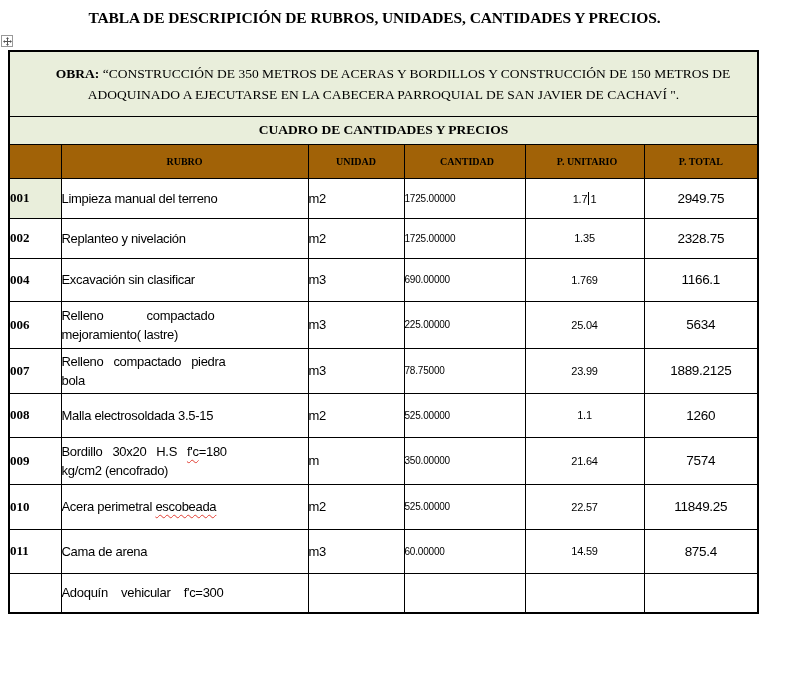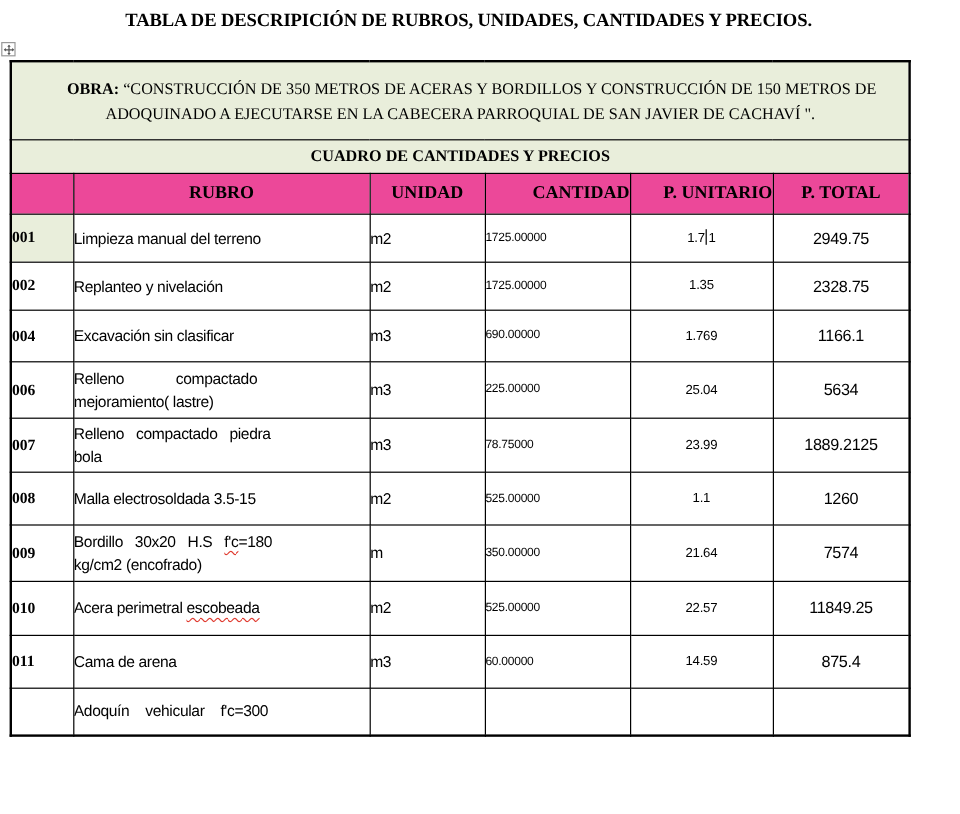--- a/index.html
+++ b/index.html
@@ -1,21 +1,21 @@
 <!DOCTYPE html>
 <html><head>
 <meta charset="utf-8">
 <style>
   html,body{margin:0;padding:0;}
   body{
     width:800px;height:678px;overflow:hidden;background:#ffffff;position:relative;
     font-family:"Liberation Sans",sans-serif;color:#000;
   }
   .page-title{
-    position:absolute;top:9px;left:16px;width:749px;margin:0;
+    position:absolute;top:9px;left:0;width:749px;margin:0;
     font-family:"Liberation Serif",serif;font-weight:bold;font-size:15.5px;
     text-align:center;letter-spacing:-0.1px;white-space:nowrap;
   }
   .table-handle{
     position:absolute;left:1px;top:35px;width:12px;height:12px;background:#fff;
     border:1px solid #999;display:flex;align-items:center;justify-content:center;box-sizing:border-box;
   }
   table.main{
     position:absolute;left:8px;top:50px;width:749px;
     border-collapse:collapse;table-layout:fixed;border:2px solid #000;
@@ -24,24 +24,24 @@
   .green{background:#e9eedb;}
   .obra-cell{
     padding:2px 12px;text-align:center;
     font-family:"Liberation Serif",serif;font-size:13.5px;line-height:21px;
   }
   .obra-label{font-weight:bold;margin-left:19px;}
   .cuadro-cell{
     text-align:center;font-family:"Liberation Serif",serif;font-weight:bold;font-size:13.5px;
   }
   .hcell{
-    font-family:"Liberation Serif",serif;font-weight:bold;font-size:15px;
-    text-align:center;background:#ec4899;
-  }
-  .hcell.left{text-align:right;padding-left:5px;}
+    font-family:"Liberation Serif",serif;font-weight:bold;font-size:10px;
+    text-align:center;background:#a16207;
+  }
+  .hcell.left{text-align:center;padding-left:5px;}
   .c-num{
     font-family:"Liberation Serif",serif;font-weight:bold;font-size:13px;
     vertical-align:top;padding:1px 0 0 3px;
   }
   .c-desc{
     vertical-align:bottom;padding:0 2px 3px 4px;
     font-size:13px;letter-spacing:-0.3px;line-height:19px;
   }
   .c-desc .desc{white-space:pre-wrap;}
   .c-unit{vertical-align:bottom;padding:0 0 3px 4px;font-size:13px;letter-spacing:-0.3px;}

